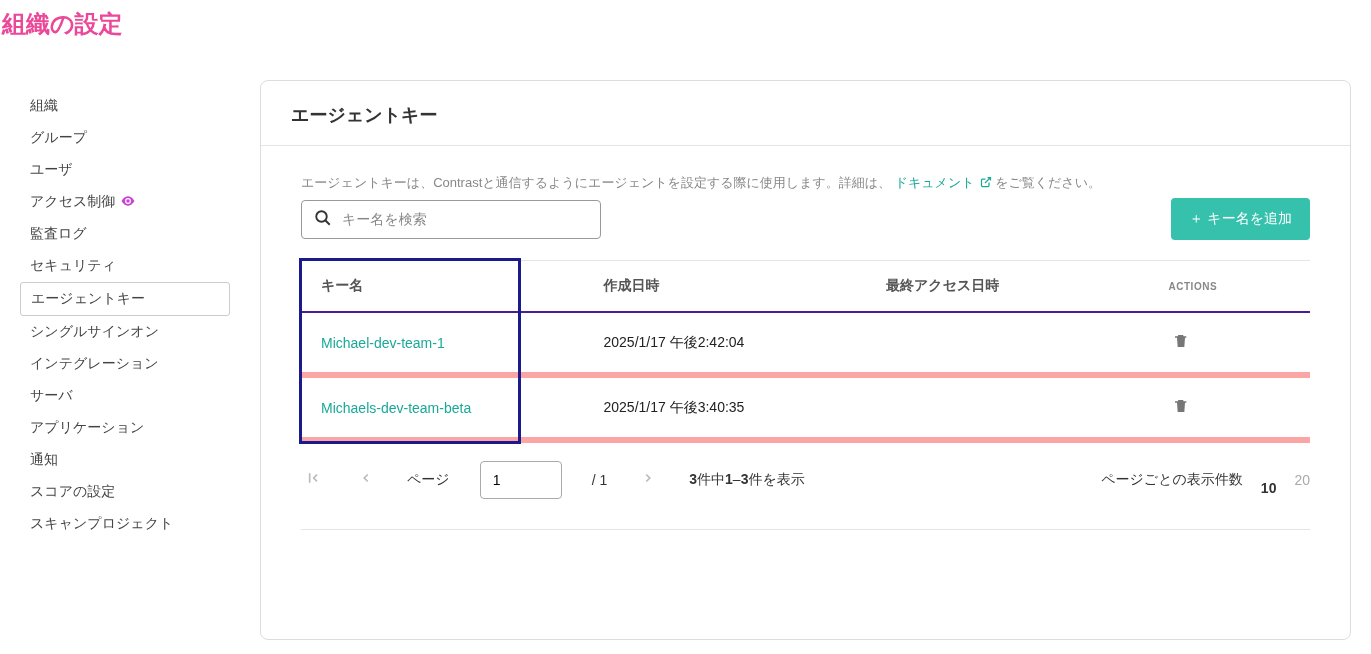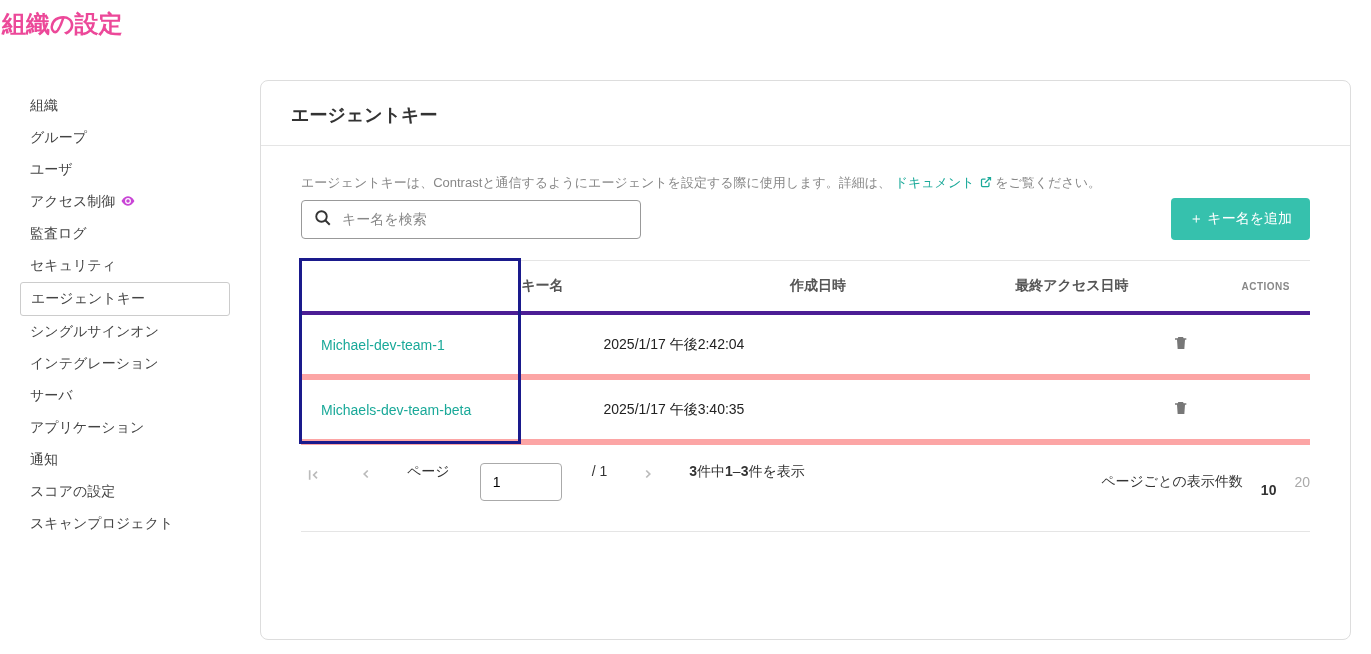--- a/index.html
+++ b/index.html
@@ -72,21 +72,21 @@
       justify-content: space-between;
       align-items: center;
       margin-bottom: 20px;
     }
     .search-box {
       display: flex;
       align-items: center;
       border: 1px solid #999;
       border-radius: 4px;
       padding: 8px 12px;
-      width: 340px;
+      width: 300px;
     }
     .search-box svg { flex-shrink: 0; }
     .search-input {
       border: none;
       outline: none;
       margin-left: 10px;
       font-size: 14px;
       width: 100%;
       color: #666;
     }
@@ -102,26 +102,26 @@
       cursor: pointer;
       display: inline-flex;
       align-items: center;
       gap: 4px;
     }
     .table {
       width: 100%;
       border-collapse: collapse;
     }
     .table th {
-      text-align: right;
+      text-align: left;
       padding: 16px 20px;
       font-weight: 700;
       color: #555;
       border-top: 1px solid #e5e5e5;
-      border-bottom: 4px solid #4c1d95;
+      border-bottom: 2px solid #4c1d95;
       font-size: 14px;
     }
     .table th.actions-col {
       color: #888;
       font-weight: 600;
       font-size: 10px;
       letter-spacing: 0.5px;
     }
     .table td {
       padding: 16px 20px;
@@ -145,21 +145,21 @@
     .pagination {
       display: flex;
       justify-content: space-between;
       align-items: center;
       padding: 18px 0 0 0;
       color: #333;
       font-size: 14px;
     }
     .pagination-left {
       display: flex;
-      align-items: flex-start;
+      align-items: center;
       gap: 30px;
     }
     .page-btn {
       background: none;
       border: none;
       color: #bbb;
       cursor: pointer;
       font-size: 16px;
       padding: 4px;
     }

